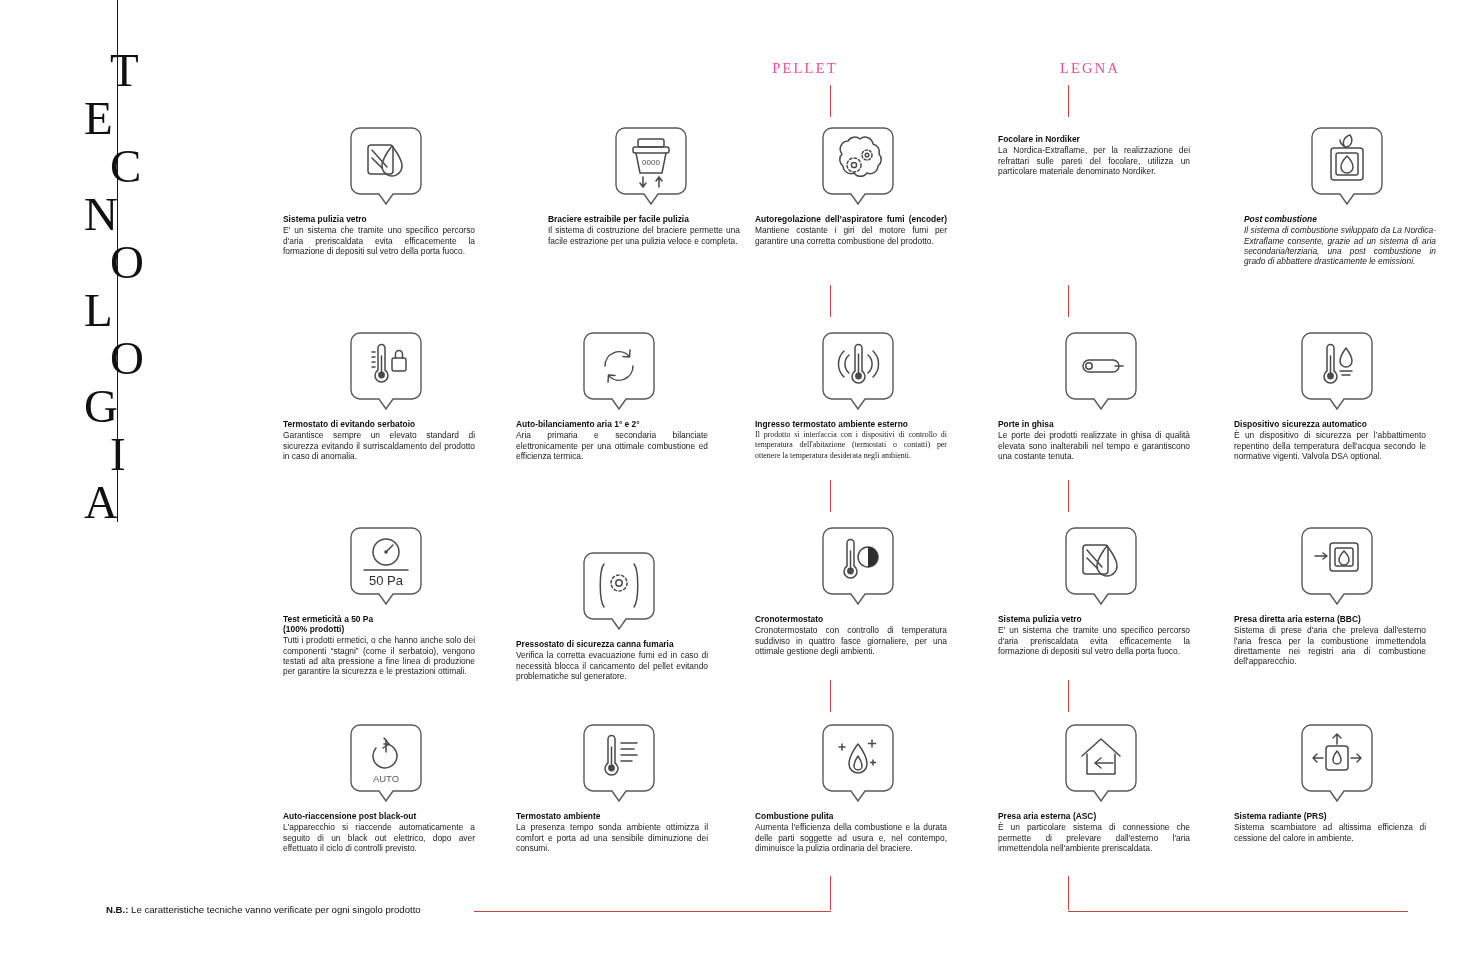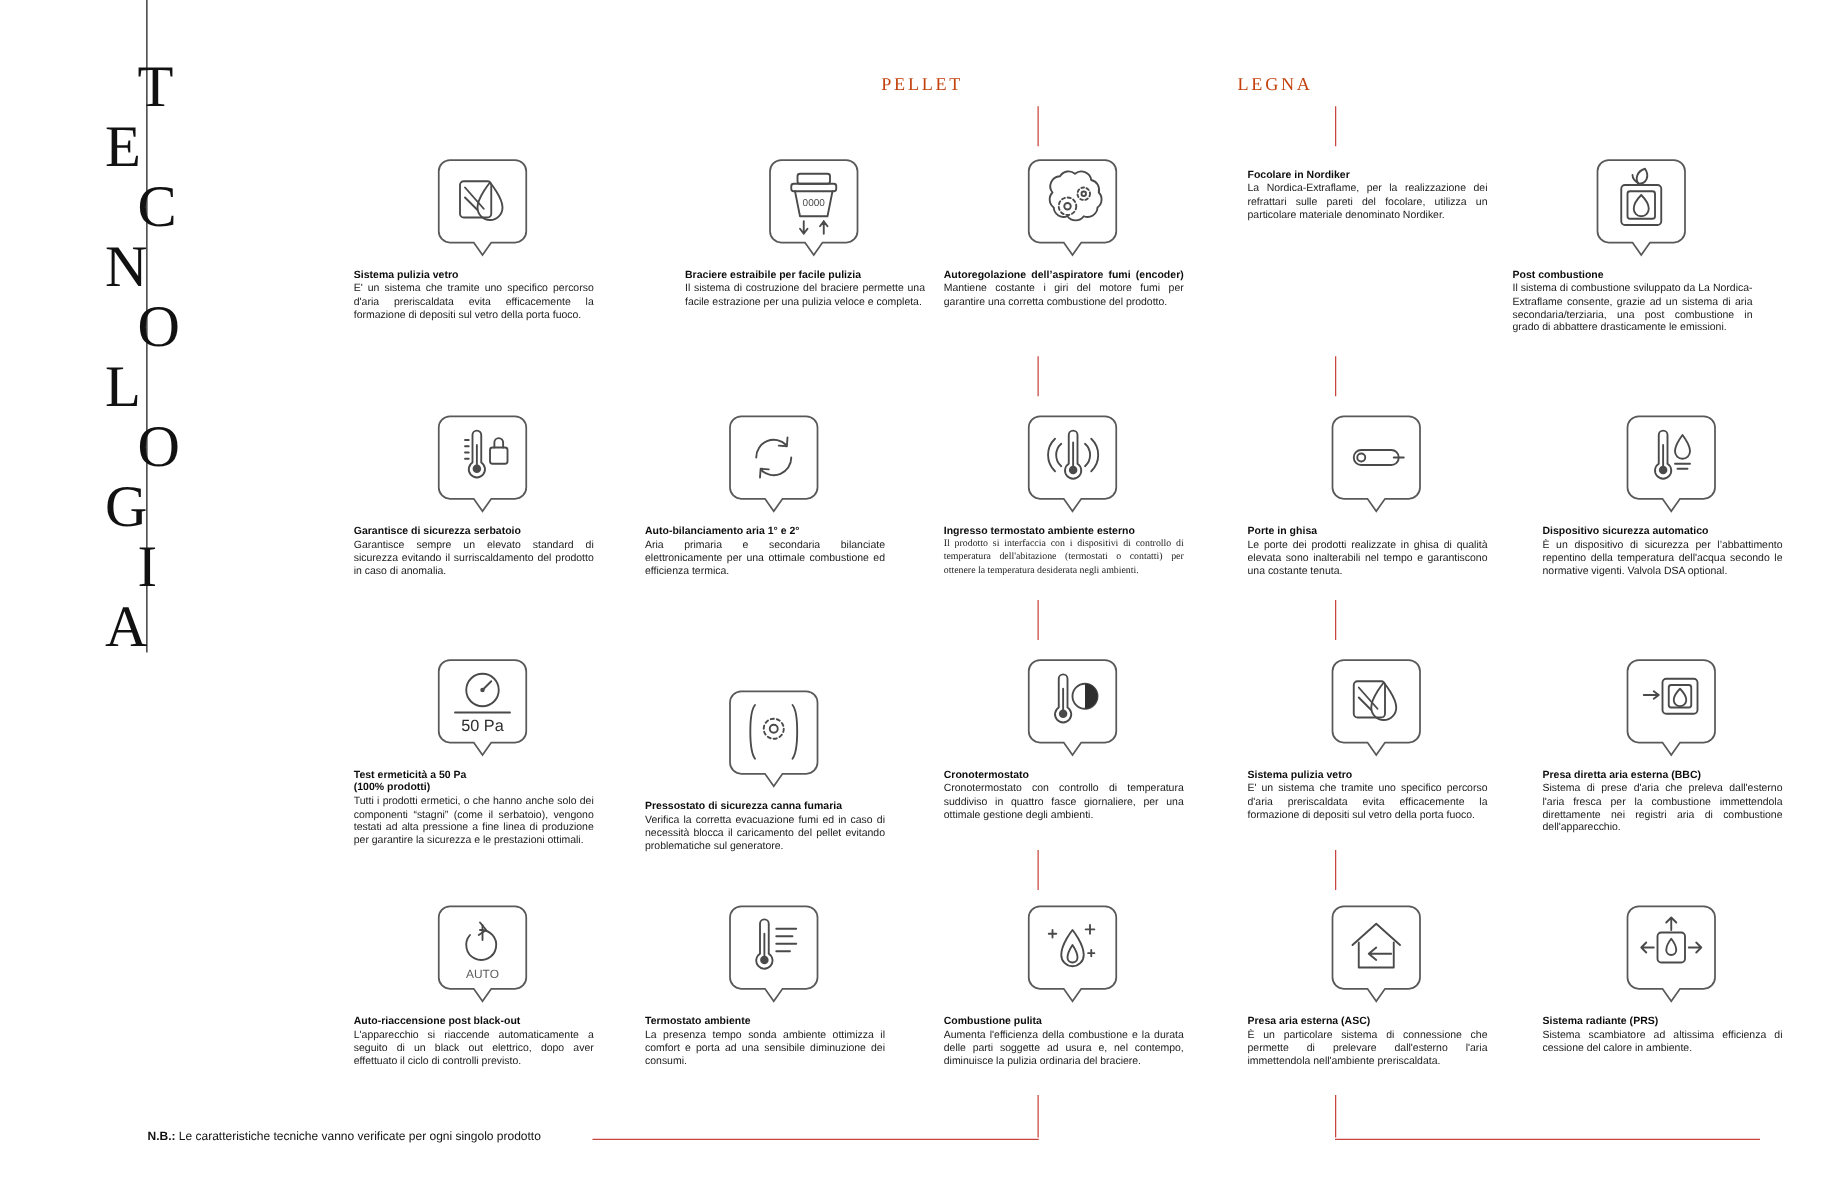--- a/index.html
+++ b/index.html
@@ -42,21 +42,22 @@
   }
   .title-letter.tl-out { text-align: left; padding-left: 0px; }
   .title-letter.tl-in  { text-align: left; padding-left: 26px; }
 
   
   .fuel-header {
     position: absolute;
     font-family: "Liberation Serif", serif;
     font-size: 14.5px;
     letter-spacing: 2.2px;
-    color: #c2410c;
+    color: #ec4899;
+    text-align: center;
     width: 200px;
   }
   .guide-line {
     position: absolute;
     width: 1px;
     background: #c8453f;
   }
 
   
   .card {
@@ -85,21 +86,21 @@
     font-size: 8.4px;
     color: #1a1a1a;
     line-height: 10.3px;
     text-align: justify;
   }
   .card-desc.narrow { font-size: 7.9px; line-height: 10.2px; font-family: Liberation Serif, serif; }
 
   
   #footer-note {
     position: absolute;
-    left: 118px; top: 904px;
+    left: 106px; top: 904px;
     font-size: 9.6px;
     color: #111111;
     white-space: nowrap;
   }
   #footer-note b { font-weight: bold; }
   .footer-rule {
     position: absolute;
     height: 1px;
     background: #c8453f;
   }
@@ -193,21 +194,21 @@
           <div class="card-title justify">Autoregolazione dell’aspiratore fumi (encoder)</div>
           <div class="card-desc">Mantiene costante i giri del motore fumi per garantire una corretta combustione del prodotto.</div>
         </div>
       </div>
       <div class="card" style="left: 998px; top: 125px;">
         <div class="card-body">
           <div class="card-title">Focolare in Nordiker</div>
           <div class="card-desc">La Nordica-Extraflame, per la realizzazione dei refrattari sulle pareti del focolare, utilizza un particolare materiale denominato Nordiker.</div>
         </div>
       </div>
-      <div class="card" style="left: 1210px; top: 125px;">
+      <div class="card" style="left: 1244px; top: 125px; font-style: italic;">
         <div class="icon-wrap">
           <svg class="bubble" width="76" height="88" viewBox="0 0 76 88">
             <path d="M12 3 H64 a9 9 0 0 1 9 9 V60 a9 9 0 0 1 -9 9 H45 L38 79 L31 69 H12 a9 9 0 0 1 -9 -9 V12 a9 9 0 0 1 9 -9 Z" stroke="#595959" fill="#ffffff" stroke-width="1.4"></path>
             <g transform="translate(0,0)">
               <path d="M41 10 C34 12 33 19 36 22 C42 22 45 16 41 10 Z" stroke="#4a4a4a" fill="none" stroke-width="1.5" stroke-linecap="round" stroke-linejoin="round"></path>
               <path d="M36 22 C33 20 31 17 31 15" stroke="#4a4a4a" fill="none" stroke-width="1.5" stroke-linecap="round" stroke-linejoin="round"></path>
               <rect x="22" y="23" width="32" height="32" rx="3" stroke="#4a4a4a" fill="none" stroke-width="1.5" stroke-linecap="round" stroke-linejoin="round"></rect>
               <rect x="27" y="28" width="22" height="22" rx="2" stroke="#4a4a4a" fill="none" stroke-width="1.5" stroke-linecap="round" stroke-linejoin="round"></rect>
               <path d="M38 31 C38 31 32 37 32 42 a6 6 0 0 0 12 0 c0 -5 -6 -11 -6 -11 Z" stroke="#4a4a4a" fill="none" stroke-width="1.5" stroke-linecap="round" stroke-linejoin="round"></path>
             </g>
@@ -226,21 +227,21 @@
               <path d="M30 18 a3.5 3.5 0 0 1 7 0 V40 a6.5 6.5 0 1 1 -7 0 Z" stroke="#4a4a4a" fill="none" stroke-width="1.5" stroke-linecap="round" stroke-linejoin="round"></path>
               <circle cx="33.5" cy="45" r="3.4" fill="#4a4a4a"></circle>
               <path d="M33.5 42 V26" stroke="#4a4a4a" fill="none" stroke-width="1.5" stroke-linecap="round" stroke-linejoin="round"></path>
               <path d="M24 22 h3 M24 27 h3 M24 32 h3 M24 37 h3" stroke="#4a4a4a" fill="none" stroke-width="1.5" stroke-linecap="round" stroke-linejoin="round"></path>
               <rect x="44" y="28" width="14" height="13" rx="2" stroke="#4a4a4a" fill="none" stroke-width="1.5" stroke-linecap="round" stroke-linejoin="round"></rect>
               <path d="M47.5 28 V24 a3.5 3.5 0 0 1 7 0 V28" stroke="#4a4a4a" fill="none" stroke-width="1.5" stroke-linecap="round" stroke-linejoin="round"></path>
             </g>
           </svg>
         </div>
         <div class="card-body">
-          <div class="card-title">Garantisce di sicurezza serbatoio</div>
+          <div class="card-title">Termostato di evitando serbatoio</div>
           <div class="card-desc">Garantisce sempre un elevato standard di sicurezza evitando il surriscaldamento del prodotto in caso di anomalia.</div>
         </div>
       </div>
       <div class="card" style="left: 516px; top: 330px;">
         <div class="icon-wrap">
           <svg class="bubble" width="76" height="88" viewBox="0 0 76 88">
             <path d="M12 3 H64 a9 9 0 0 1 9 9 V60 a9 9 0 0 1 -9 9 H45 L38 79 L31 69 H12 a9 9 0 0 1 -9 -9 V12 a9 9 0 0 1 9 -9 Z" stroke="#595959" fill="#ffffff" stroke-width="1.4"></path>
             <g transform="translate(0,0)">
               <path d="M24 36 a14 14 0 0 1 24 -10" stroke="#4a4a4a" fill="none" stroke-width="1.5" stroke-linecap="round" stroke-linejoin="round"></path>
               <path d="M49 20 L48.5 27 L42 26.5" stroke="#4a4a4a" fill="none" stroke-width="1.5" stroke-linecap="round" stroke-linejoin="round"></path>

